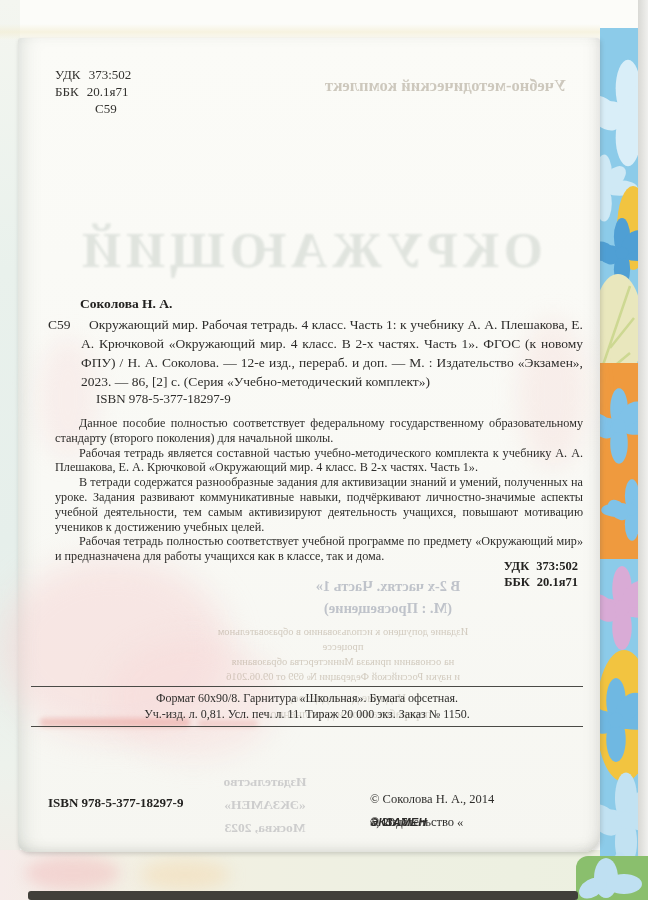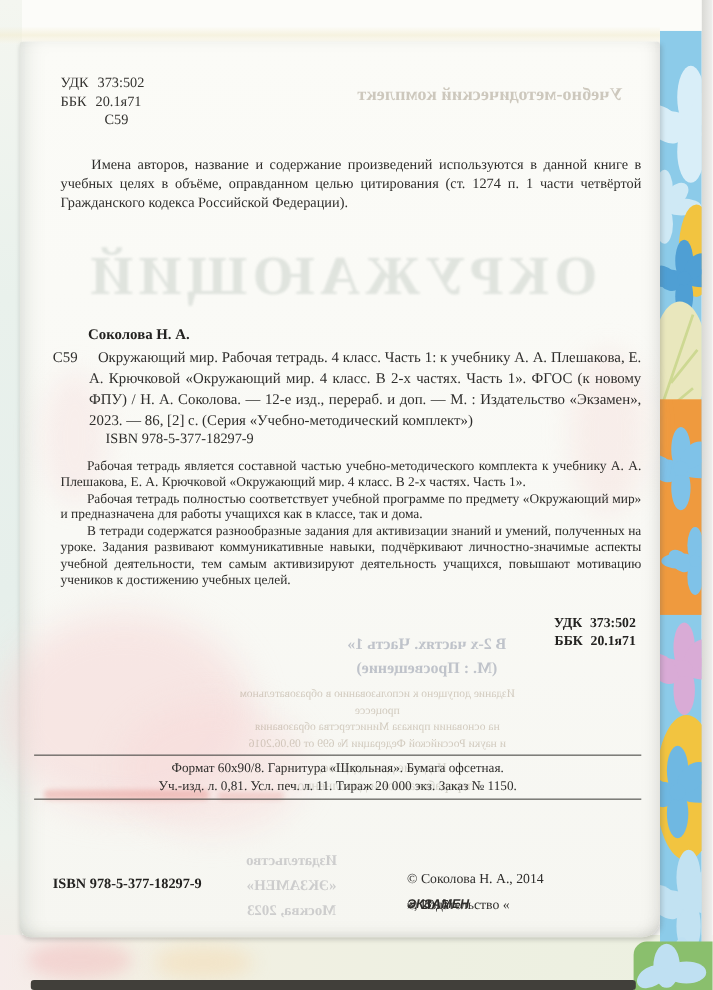--- a/index.html
+++ b/index.html
@@ -161,35 +161,35 @@
     </div>
     <div class="red-smudge"></div>
     <div class="red-smudge2"></div>
 
     <div class="catalog t">
       <div>УДК 373:502</div>
       <div>ББК 20.1я71</div>
       <div class="code">С59</div>
     </div>
 
-    <div class="notice t just">Имена авторов, название и содержание произведений используются в данной книге в учебных целях в объёме, оправданном целью цитирования (ст. 1274 п. 1 части четвёртой Гражданского кодекса Российской Федерации).</div>
 
     <div class="author b">Соколова Н. А.</div>
 
     <div class="entry t">
       <span class="ecode">С59</span>
       <p>Окружающий мир. Рабочая тетрадь. 4 класс. Часть 1: к учебнику А. А. Плешакова, Е. А. Крючковой «Окружающий мир. 4 класс. В 2-х частях. Часть 1». ФГОС (к новому ФПУ) / Н. А. Соколова. — 12-е изд., перераб. и доп. — М. : Издательство «Экзамен», 2023. — 86, [2] с. (Серия «Учебно-методический комплект»)</p>
     </div>
 
     <div class="isbn-mid t">ISBN 978-5-377-18297-9</div>
 
     <div class="annot">
+      <p>Данное пособие полностью соответствует федеральному государственному образовательному стандарту (второго поколения) для начальной школы.</p>
       <p>Рабочая тетрадь является составной частью учебно-методического комплекта к учебнику А. А. Плешакова, Е. А. Крючковой «Окружающий мир. 4 класс. В 2-х частях. Часть 1».</p>
+      <p>В тетради содержатся разнообразные задания для активизации знаний и умений, полученных на уроке. Задания развивают коммуникативные навыки, подчёркивают личностно-значимые аспекты учебной деятельности, тем самым активизируют деятельность учащихся, повышают мотивацию учеников к достижению учебных целей.</p>
       <p>Рабочая тетрадь полностью соответствует учебной программе по предмету «Окружающий мир» и предназначена для работы учащихся как в классе, так и дома.</p>
-      <p>В тетради содержатся разнообразные задания для активизации знаний и умений, полученных на уроке. Задания развивают коммуникативные навыки, подчёркивают личностно-значимые аспекты учебной деятельности, тем самым активизируют деятельность учащихся, повышают мотивацию учеников к достижению учебных целей.</p>
     </div>
 
     <div class="cat-right b">
       <div>УДК 373:502</div>
       <div>ББК 20.1я71</div>
     </div>
 
     <div class="imprint">
       <div>Формат 60х90/8. Гарнитура «Школьная». Бумага офсетная.</div>
       <div>Уч.-изд. л. 0,81. Усл. печ. л. 11. Тираж 20 000 экз. Заказ № 1150.</div>

